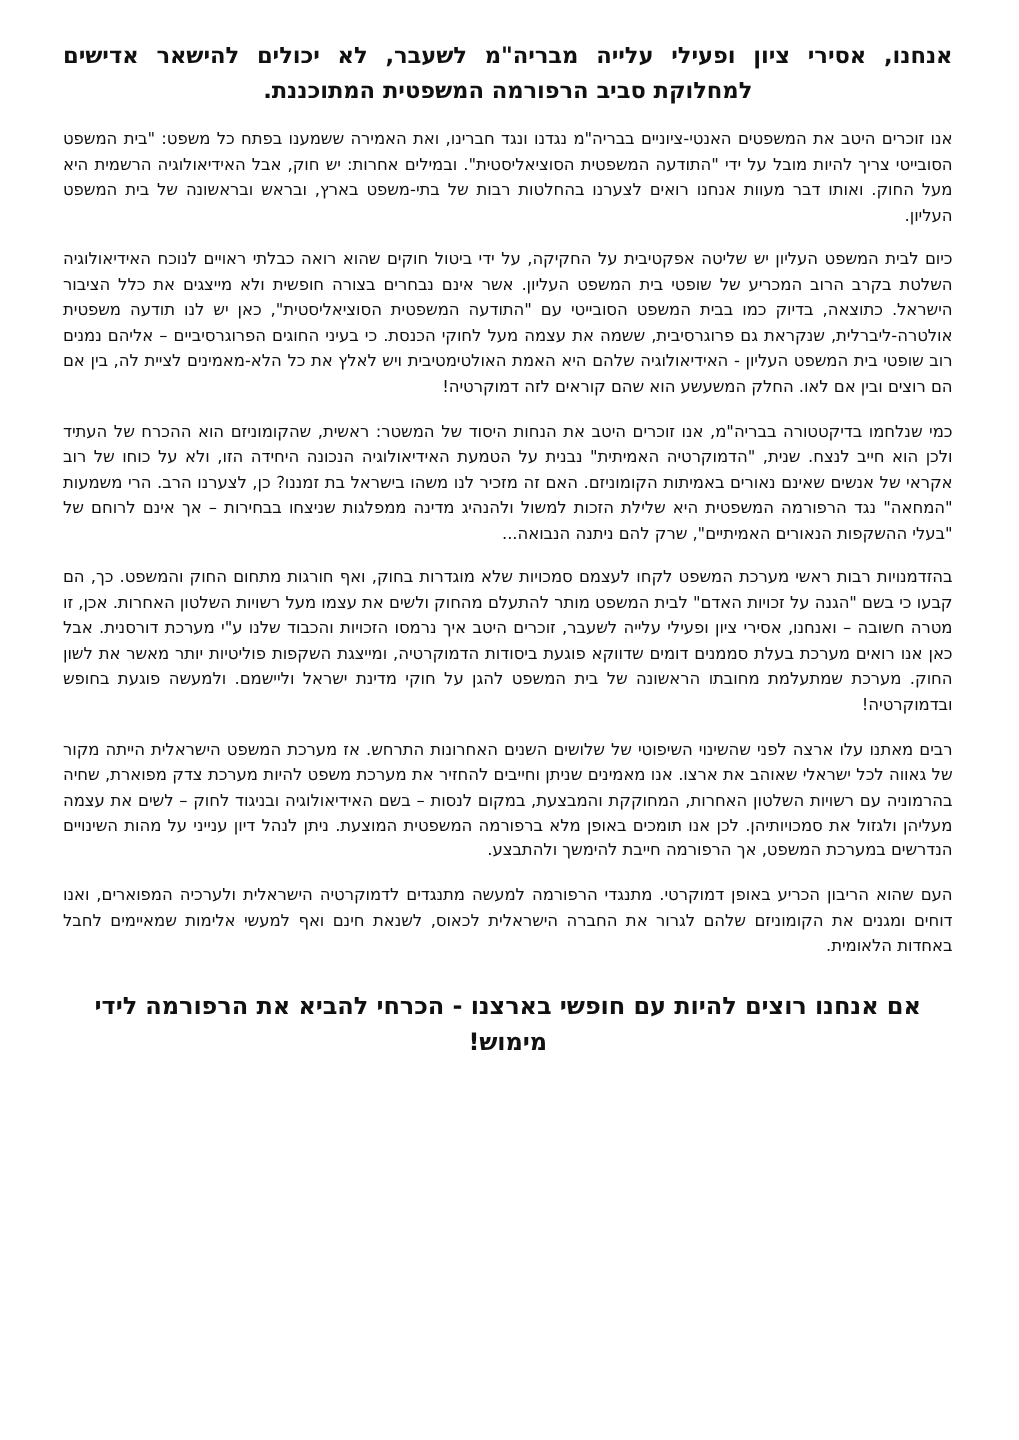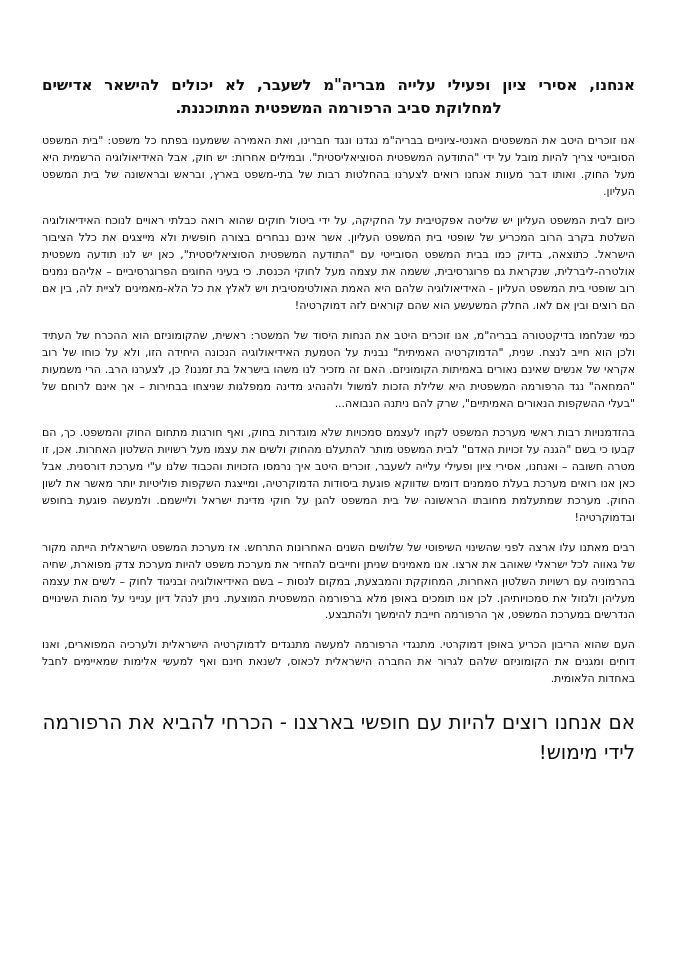--- a/index.html
+++ b/index.html
@@ -23,21 +23,20 @@
     box-sizing: border-box;
     padding: 26px 44px 18px 42px;
     overflow: hidden;
   }
 
   .doc-body {
     direction: rtl;
     text-align: justify;
     text-justify: inter-word;
     unicode-bidi: embed;
-    margin-top: 48px;
   }
 
   .doc-title {
     font-weight: bold;
     font-size: 15.1px;
     line-height: 1.52;
     text-align: justify;
     text-align-last: center;
     margin: 0 0 13px 0;
     letter-spacing: -0.05px;
@@ -50,24 +49,24 @@
     text-align: justify;
     text-align-last: right;
     letter-spacing: -0.05px;
   }
 
   .para:last-of-type {
     margin-bottom: 0;
   }
 
   .closing {
-    font-weight: normal;
-    font-size: 20px;
+    font-weight: bold;
+    font-size: 16px;
     line-height: 1.5;
-    text-align: right;
+    text-align: center;
     margin: 19px 0 0 0;
     letter-spacing: -0.05px;
   }
 
   .spacer-bottom {
     height: 14px;
   }
 </style>
 </head>
 <body>

